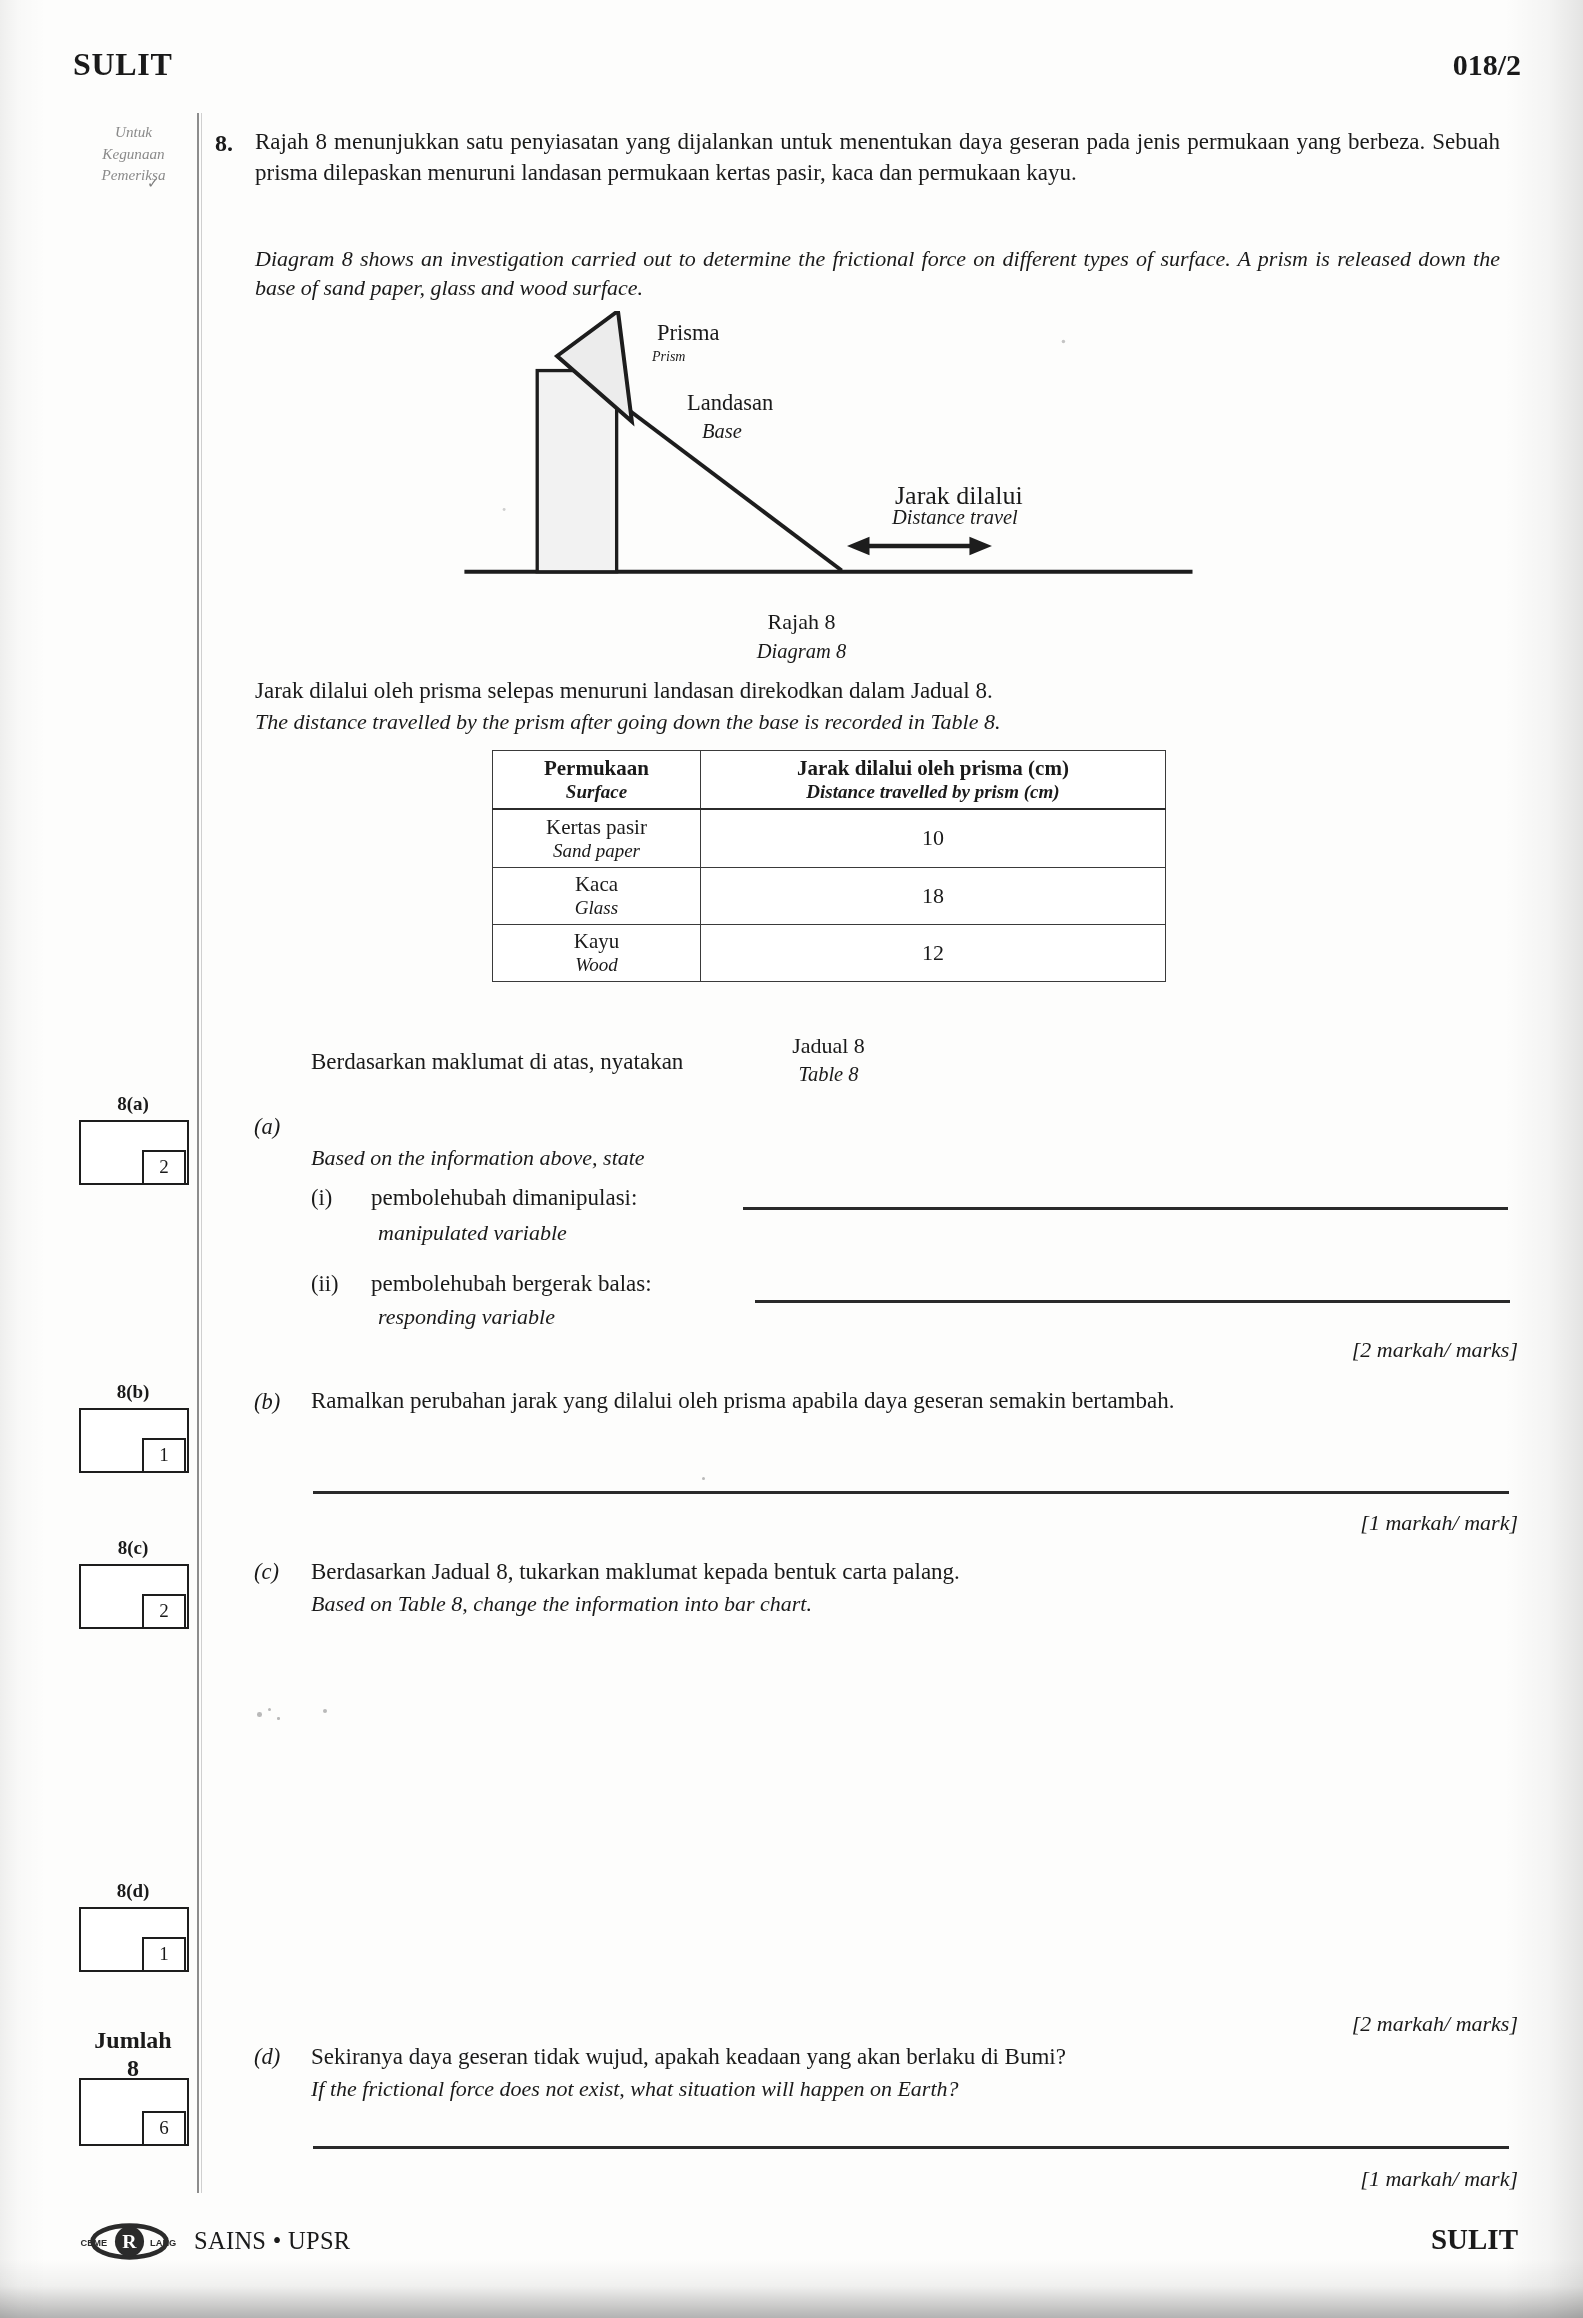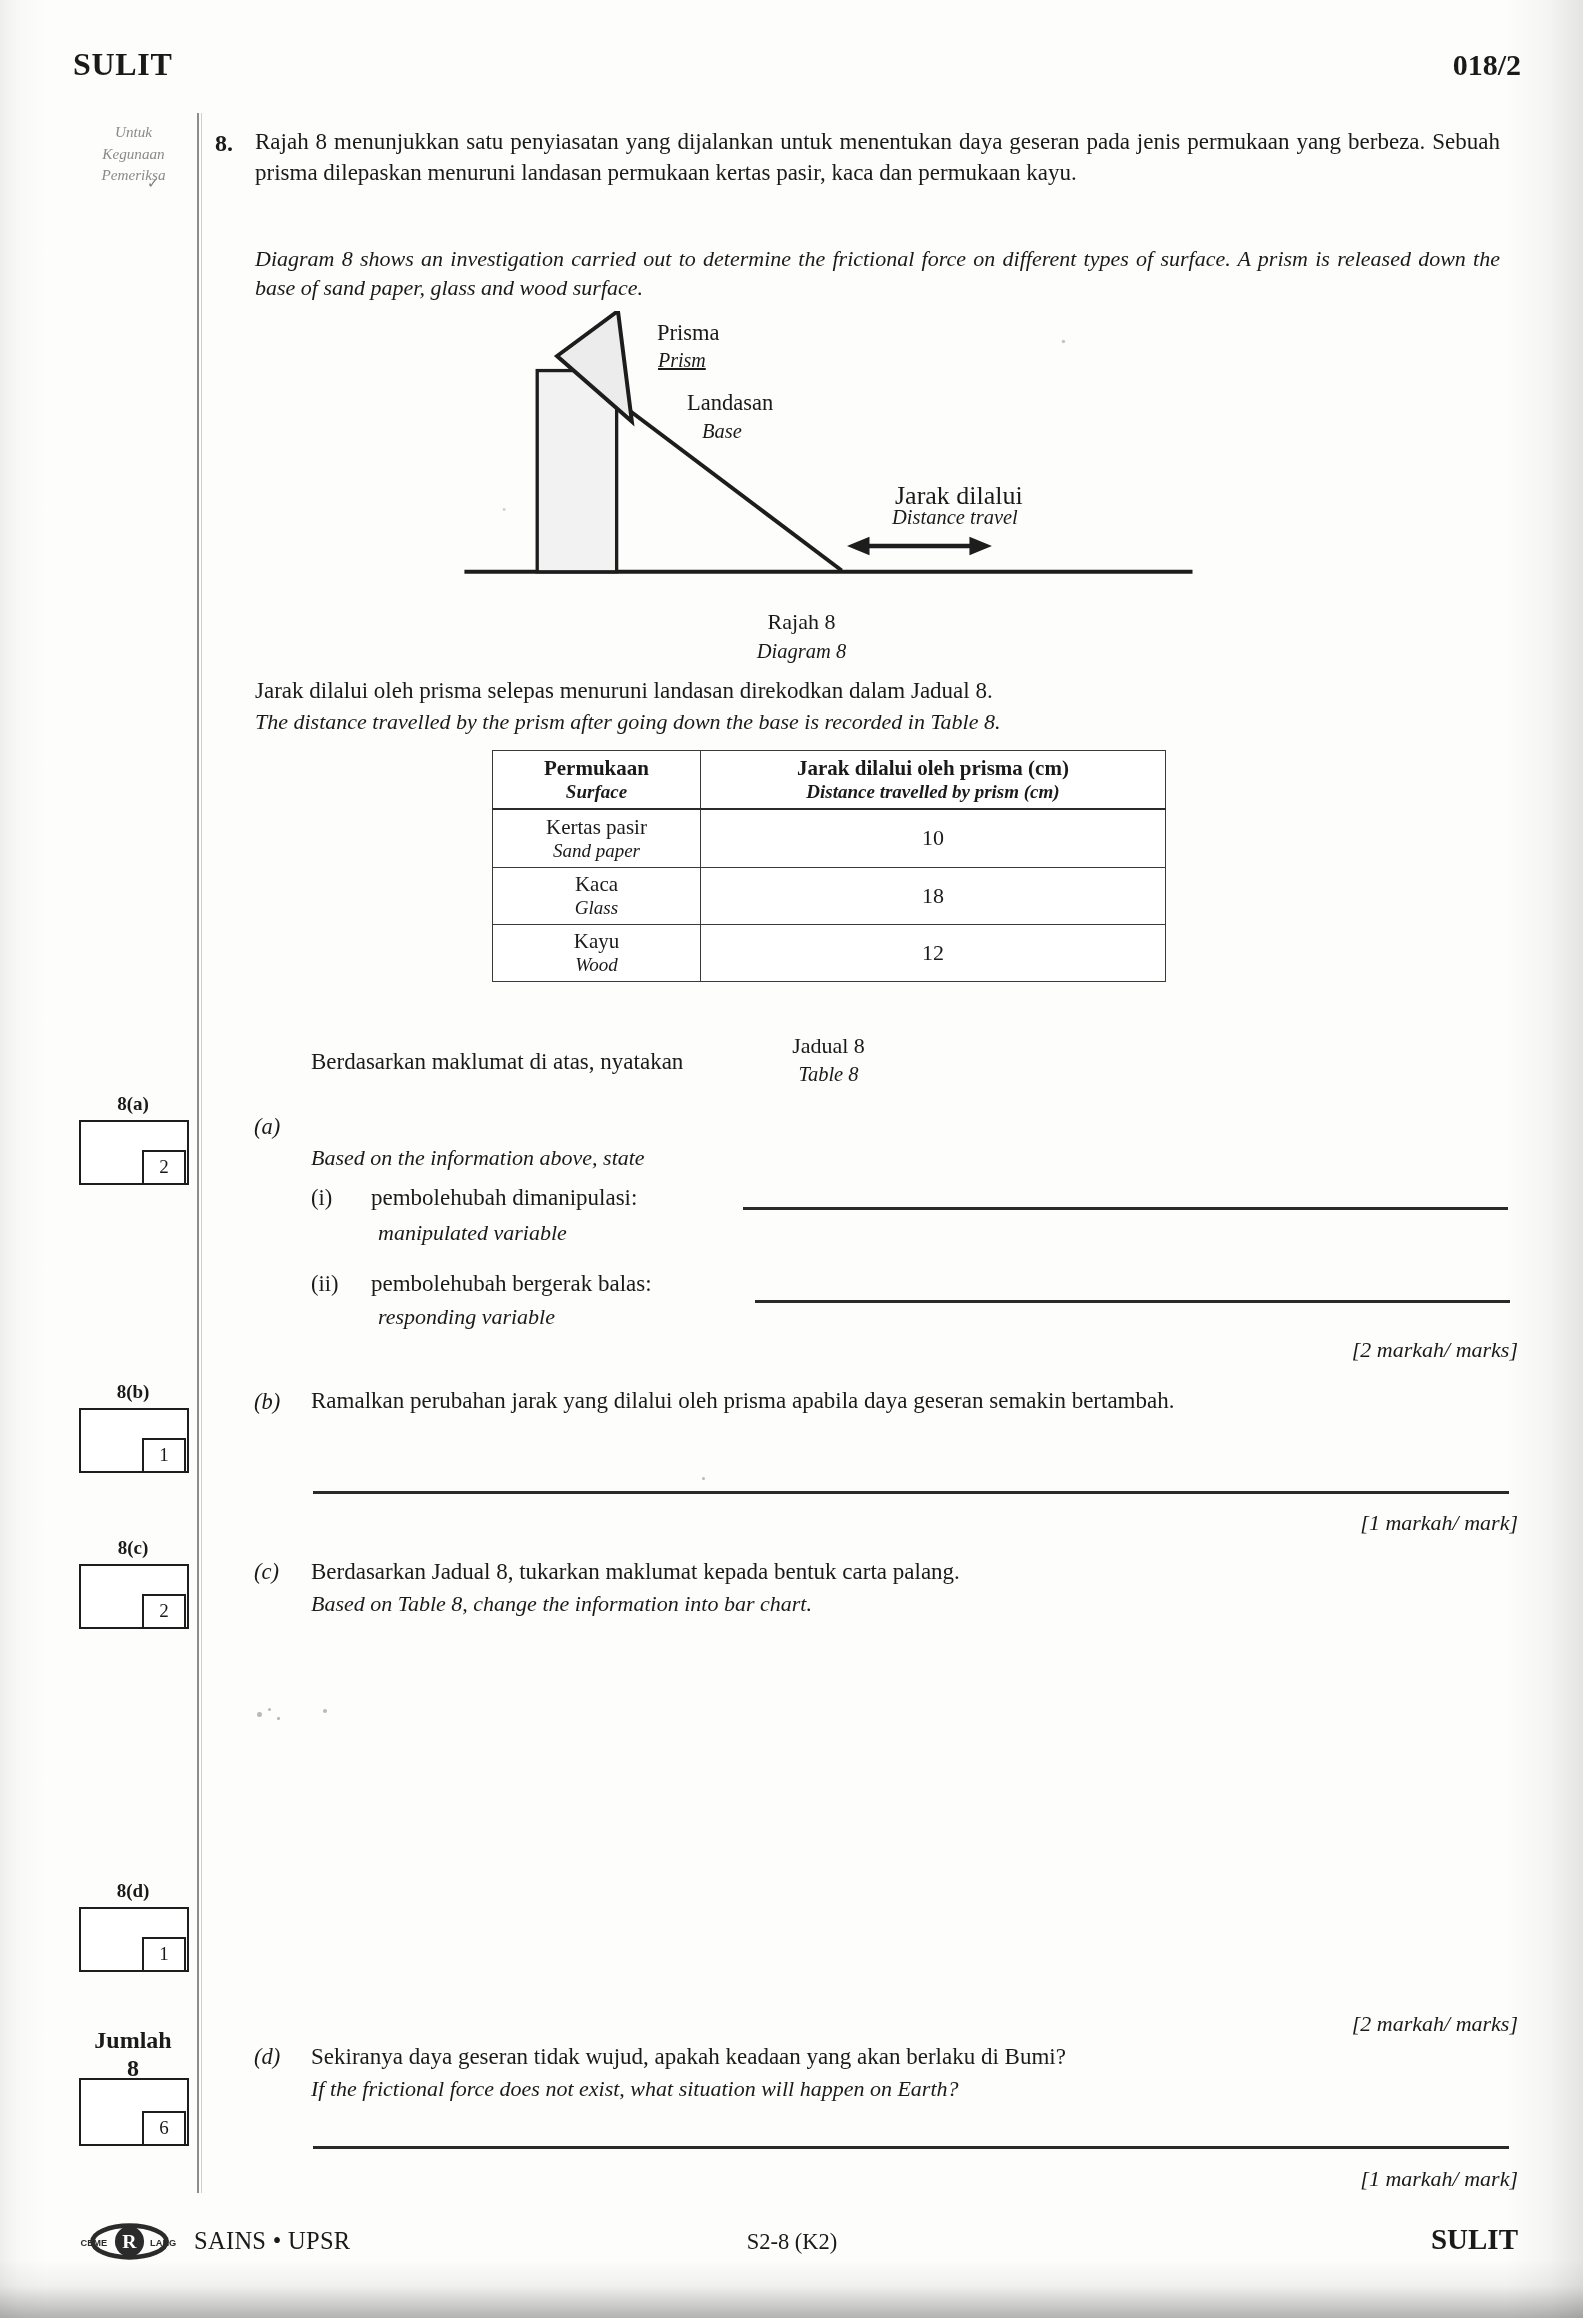--- a/index.html
+++ b/index.html
@@ -329,21 +329,21 @@
         <line x1="605" y1="355" x2="770" y2="355" stroke="#1d1d1d" stroke-width="7"></line>
         <polygon points="578,355 612,341 612,369" fill="#1d1d1d"></polygon>
         <polygon points="797,355 763,341 763,369" fill="#1d1d1d"></polygon>
       </g>
 
       <circle cx="905" cy="46" r="2.6" fill="#c4c4c4"></circle>
       <circle cx="60" cy="300" r="2.2" fill="#cfcfcf"></circle>
     </svg>
 
     <div style="position:absolute; left:193px; top:9.3px; font-size:22.5px;">Prisma</div>
-    <div style="position:absolute; left:194px; top:38px; font-size:20px; font-style:italic;text-decoration:underline;">Prism</div>
+    <div style="position:absolute; left:188px; top:38px; font-size:14px; font-style:italic;">Prism</div>
 
     <div style="position:absolute; left:223px; top:79px; font-size:22.5px;">Landasan</div>
     <div style="position:absolute; left:238px; top:109px; font-size:20.5px; font-style:italic;">Base</div>
 
     <div style="position:absolute; left:431px; top:170px; font-size:26px;">Jarak dilalui</div>
     <div style="position:absolute; left:428px; top:195px; font-size:20.5px; font-style:italic;">Distance travel</div>
   </div>
 
   <div class="cap" style="left:139px; top:608px;">Rajah 8</div>
   <div class="cap en" style="left:139px; top:638px;">Diagram 8</div>
@@ -433,20 +433,19 @@
   <div class="marks" style="top:2166px;">[1 markah/ mark]</div>
 
   <svg class="ft-logo" viewBox="0 0 168 56">
     <ellipse cx="84" cy="28" rx="56" ry="24" fill="none" stroke="#2b2b2b" stroke-width="7"></ellipse>
     <ellipse cx="84" cy="28" rx="22" ry="23" fill="#2b2b2b"></ellipse>
     <text x="84" y="38" font-family="Liberation Serif, serif" font-size="30" font-weight="bold" fill="#ffffff" text-anchor="middle">R</text>
     <text x="30" y="35" font-family="Liberation Sans, sans-serif" font-size="14" font-weight="bold" fill="#2b2b2b" text-anchor="middle">CEME</text>
     <text x="135" y="35" font-family="Liberation Sans, sans-serif" font-size="14" font-weight="bold" fill="#2b2b2b" text-anchor="middle">LANG</text>
   </svg>
   <div class="ft-subject">SAINS • UPSR</div>
-  <div class="ft-center">S2-8 (K2)</div>
   <div class="ft-sulit">SULIT</div>
 
   <div class="scan-edge-left"></div>
   <div class="scan-edge-right"></div>
   <div class="scan-edge-bottom"></div>
 </div>
 
 
 </body></html>

